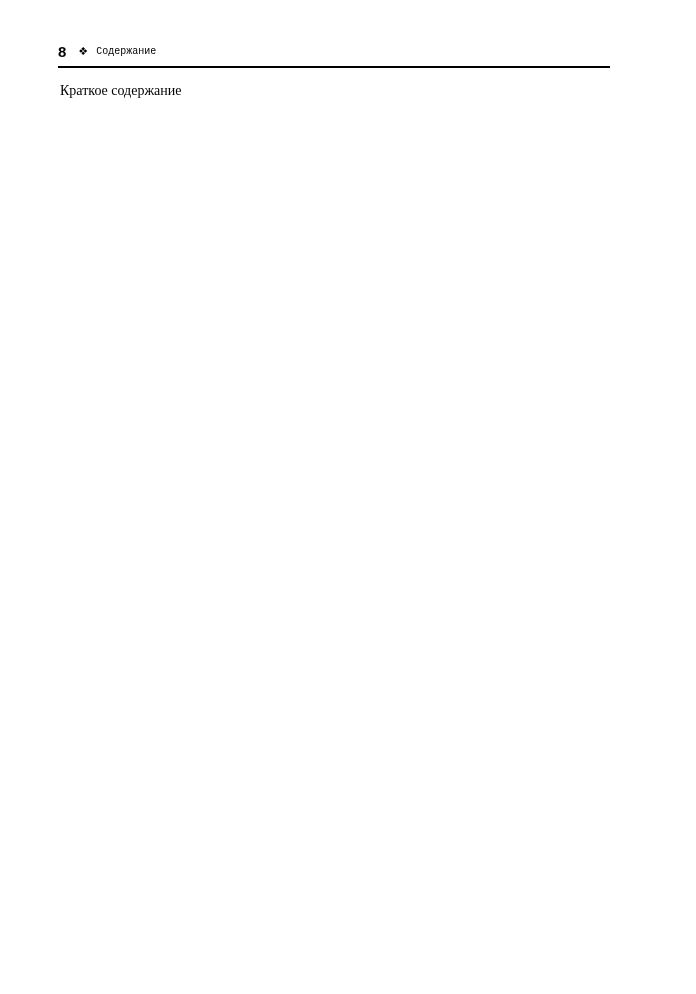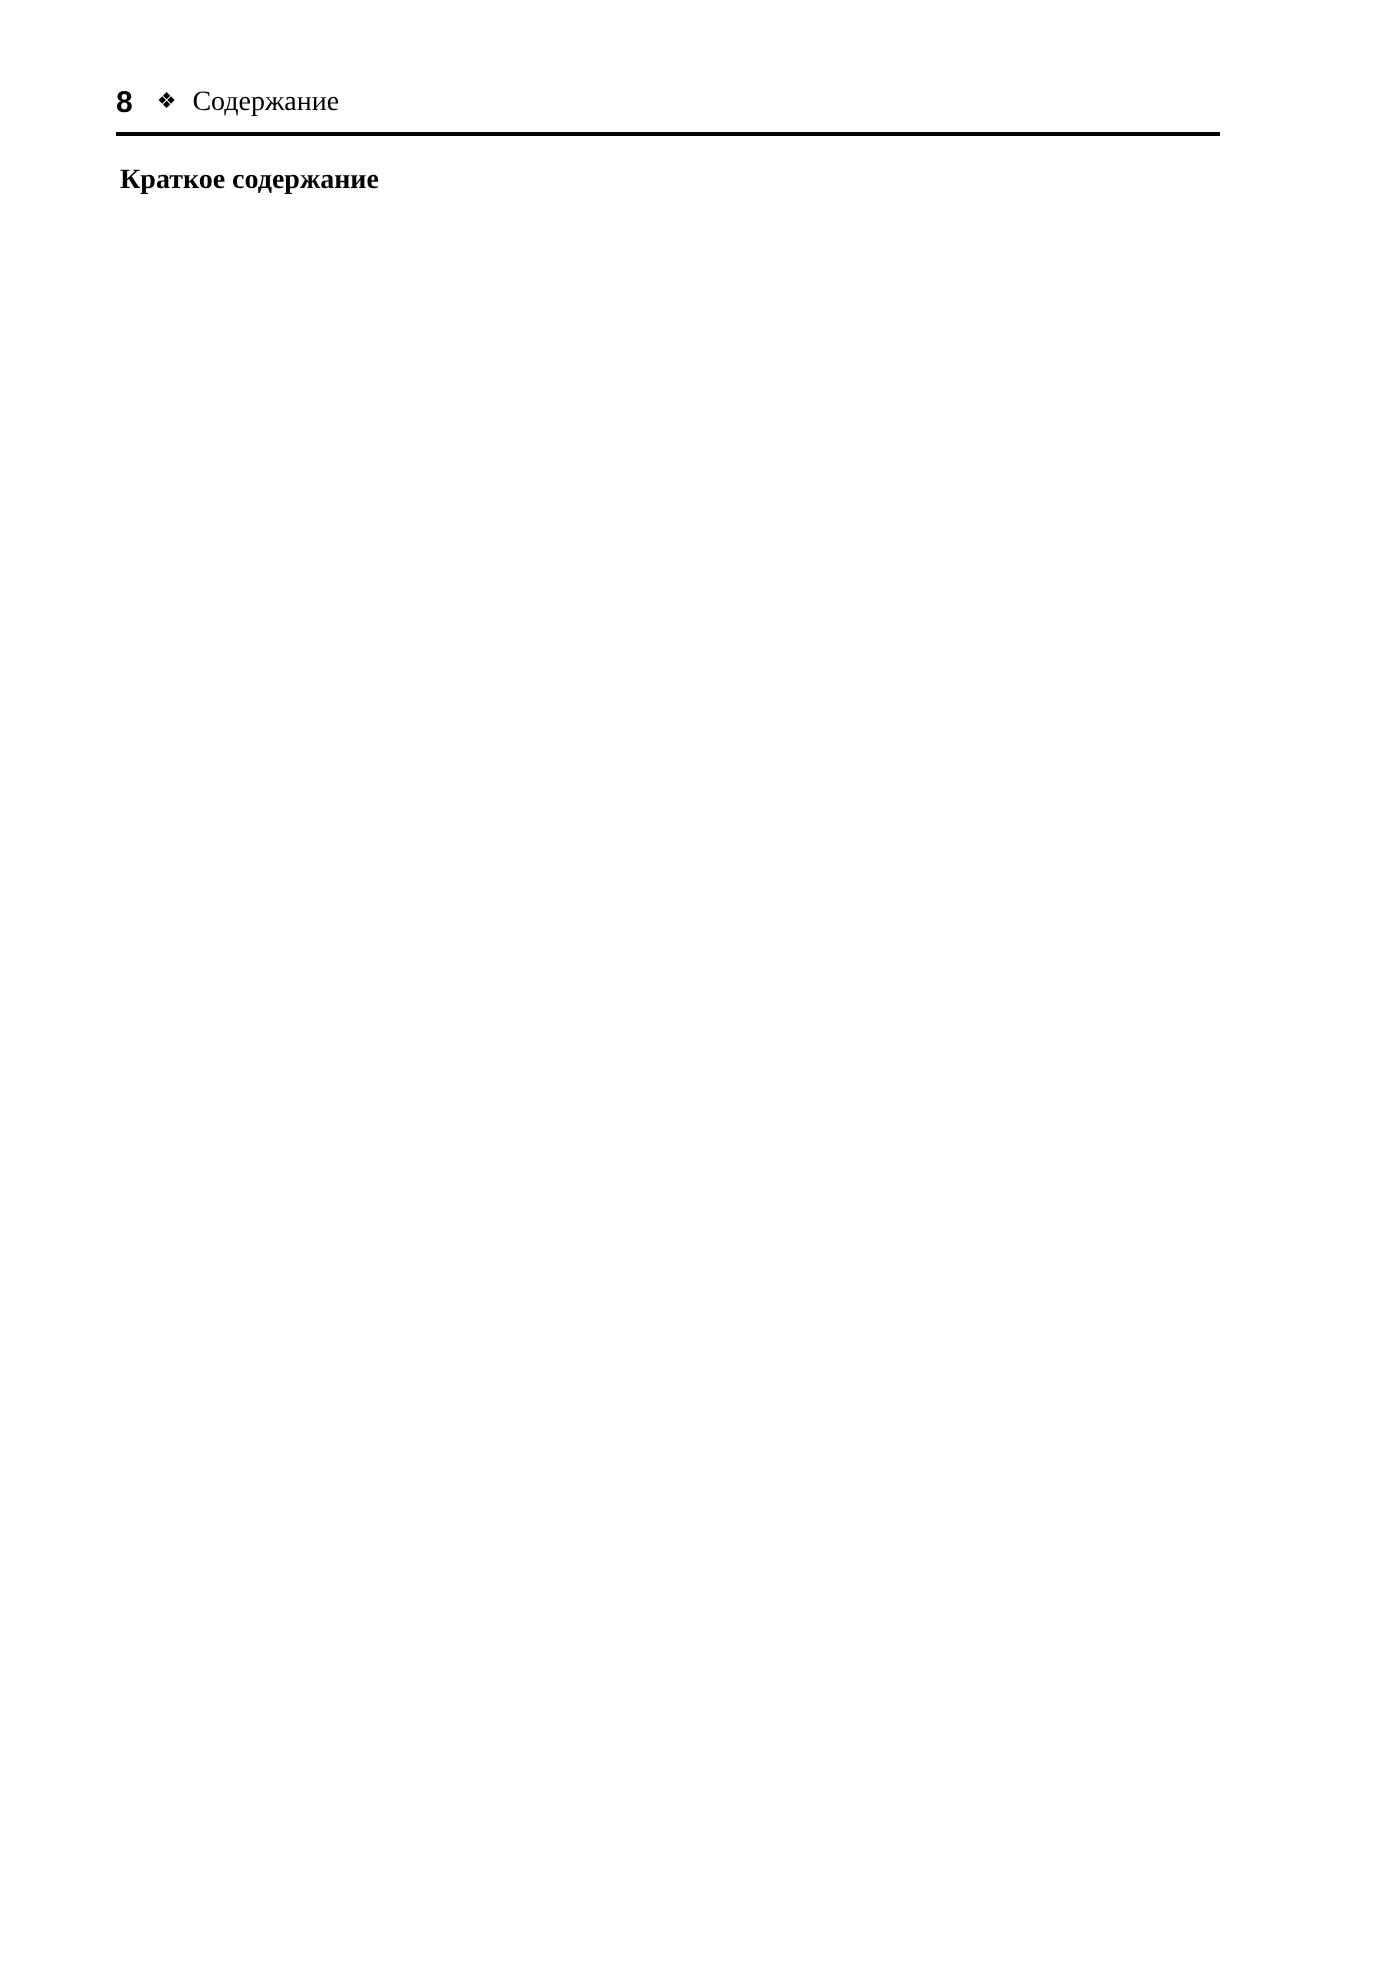--- a/index.html
+++ b/index.html
@@ -34,22 +34,22 @@
     font-size: 15px;
     line-height: 1;
   }
   .header .dingbat {
     font-size: 11px;
     line-height: 1;
     color: #000;
     margin-left: 4px;
   }
   .header .hdr-title {
-    font-family: Liberation Serif, serif;
-    font-size: 14px;
+    font-family: Liberation Mono, monospace;
+    font-size: 10px;
     line-height: 1;
   }
   .header-rule {
     position: absolute;
     top: 66px;
     left: 58px;
     width: 552px;
     height: 2px;
     background: #000000;
   }
@@ -64,21 +64,20 @@
 
   .entry {
     display: flex;
     align-items: baseline;
     width: 100%;
     white-space: nowrap;
   }
   .entry .label {
     flex: 0 0 auto;
     padding-right: 4px;
-    font-weight: bold;
   }
   .entry .leader {
     flex: 1 1 auto;
     position: relative;
     top: -3px;
     overflow: hidden;
     height: 1em;
     letter-spacing: 1.6px;
     font-size: 12px;
     color: #111;

